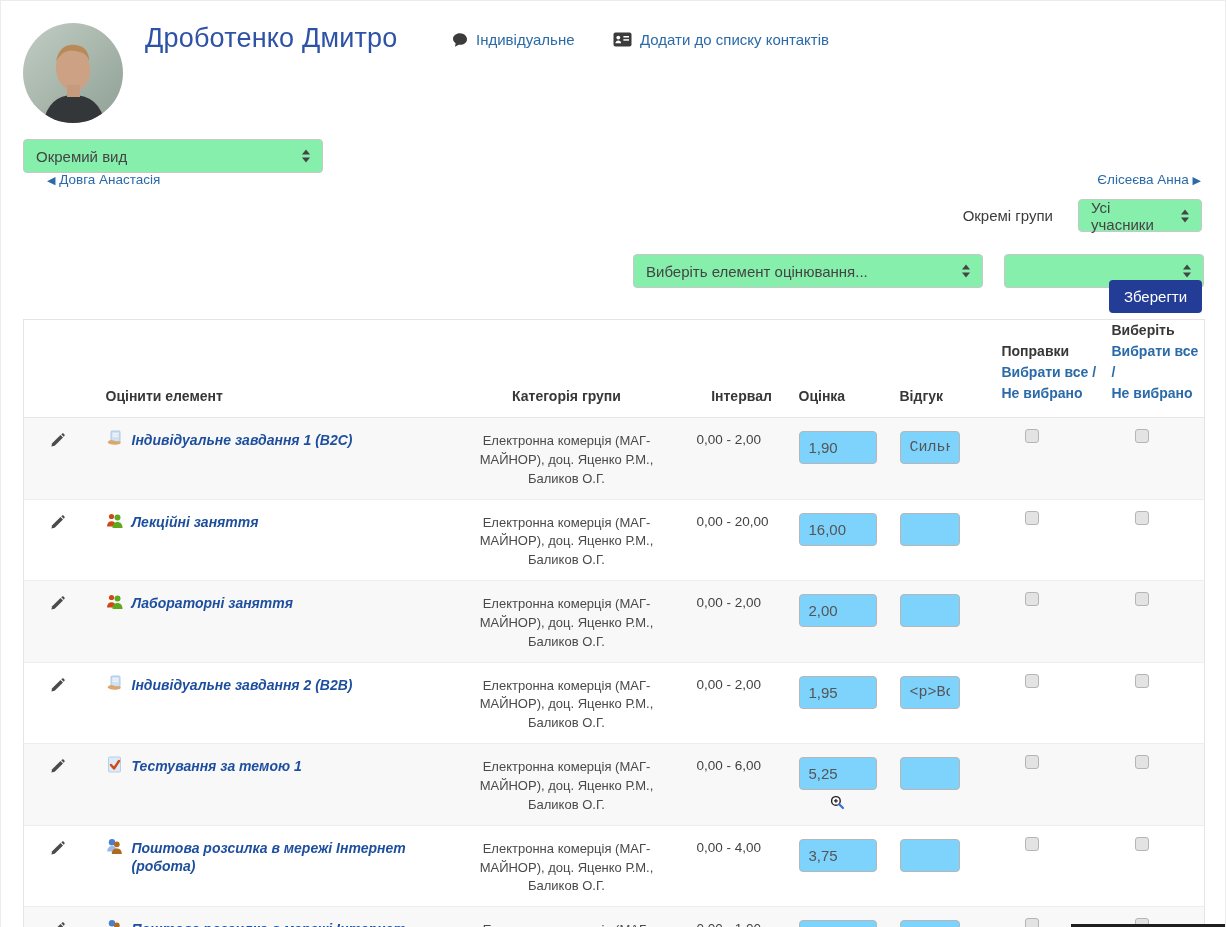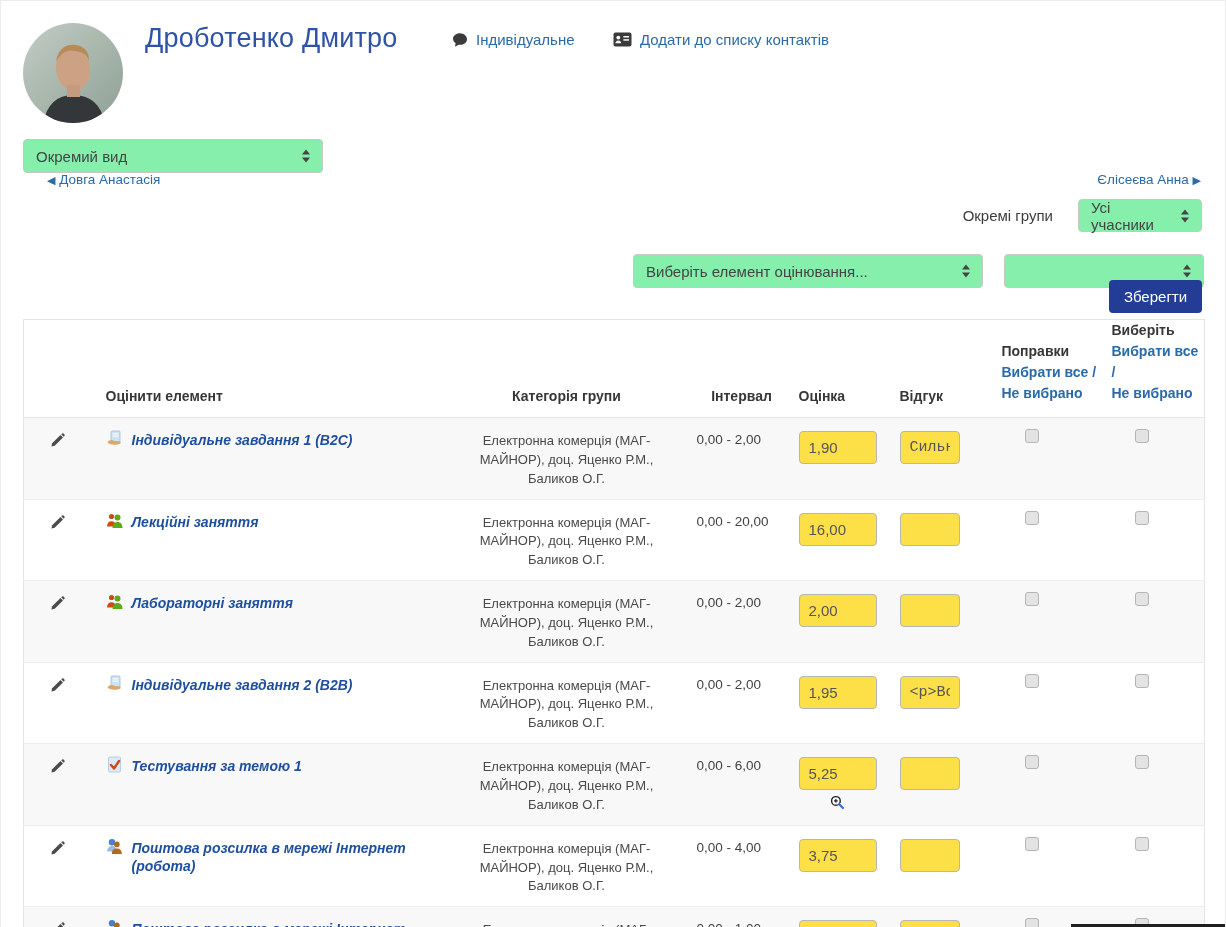--- a/index.html
+++ b/index.html
@@ -79,21 +79,21 @@
   a.item-link { color:#1e4f9e; font-weight:700; font-size:14px; text-decoration:none;
                 cursor:pointer; line-height:1.3;font-style:italic; }
 
   td.c-cat { text-align:center; font-size:13px; color:#4a4a4a; }
   td.c-cat .cat { display:inline-block; max-width:192px; line-height:1.45; padding-top:1px; }
 
   td.c-range { text-align:left; font-size:13.5px; color:#424242; padding-top:14px; }
 
   td.c-grade { padding-left:12px; }
   td.c-feedback { padding-left:3px; }
-  input.grade-box { width:78px; height:33px; background:#fde047; border:1px solid #b6b6b6;
+  input.grade-box { width:78px; height:33px; background:#7dd3fc; border:1px solid #b6b6b6;
                     border-radius:4px; font-size:15px; color:#555; padding:0 9px;
                     font-family:inherit; }
   input.fb-box { width:60px;font-family:Liberation Mono, monospace; }
   .zoom-wrap { width:78px; text-align:center; margin-top:5px; }
   .zoom-ico { display:inline-block; cursor:pointer; }
 
   td.c-check { padding-left:33px; padding-top:11px; }
   input.cbx { appearance:none; -webkit-appearance:none; width:14px; height:14px;
               background:#e3e3e3; border:1px solid #b5b5b5; border-radius:3px; cursor:pointer; }
 

